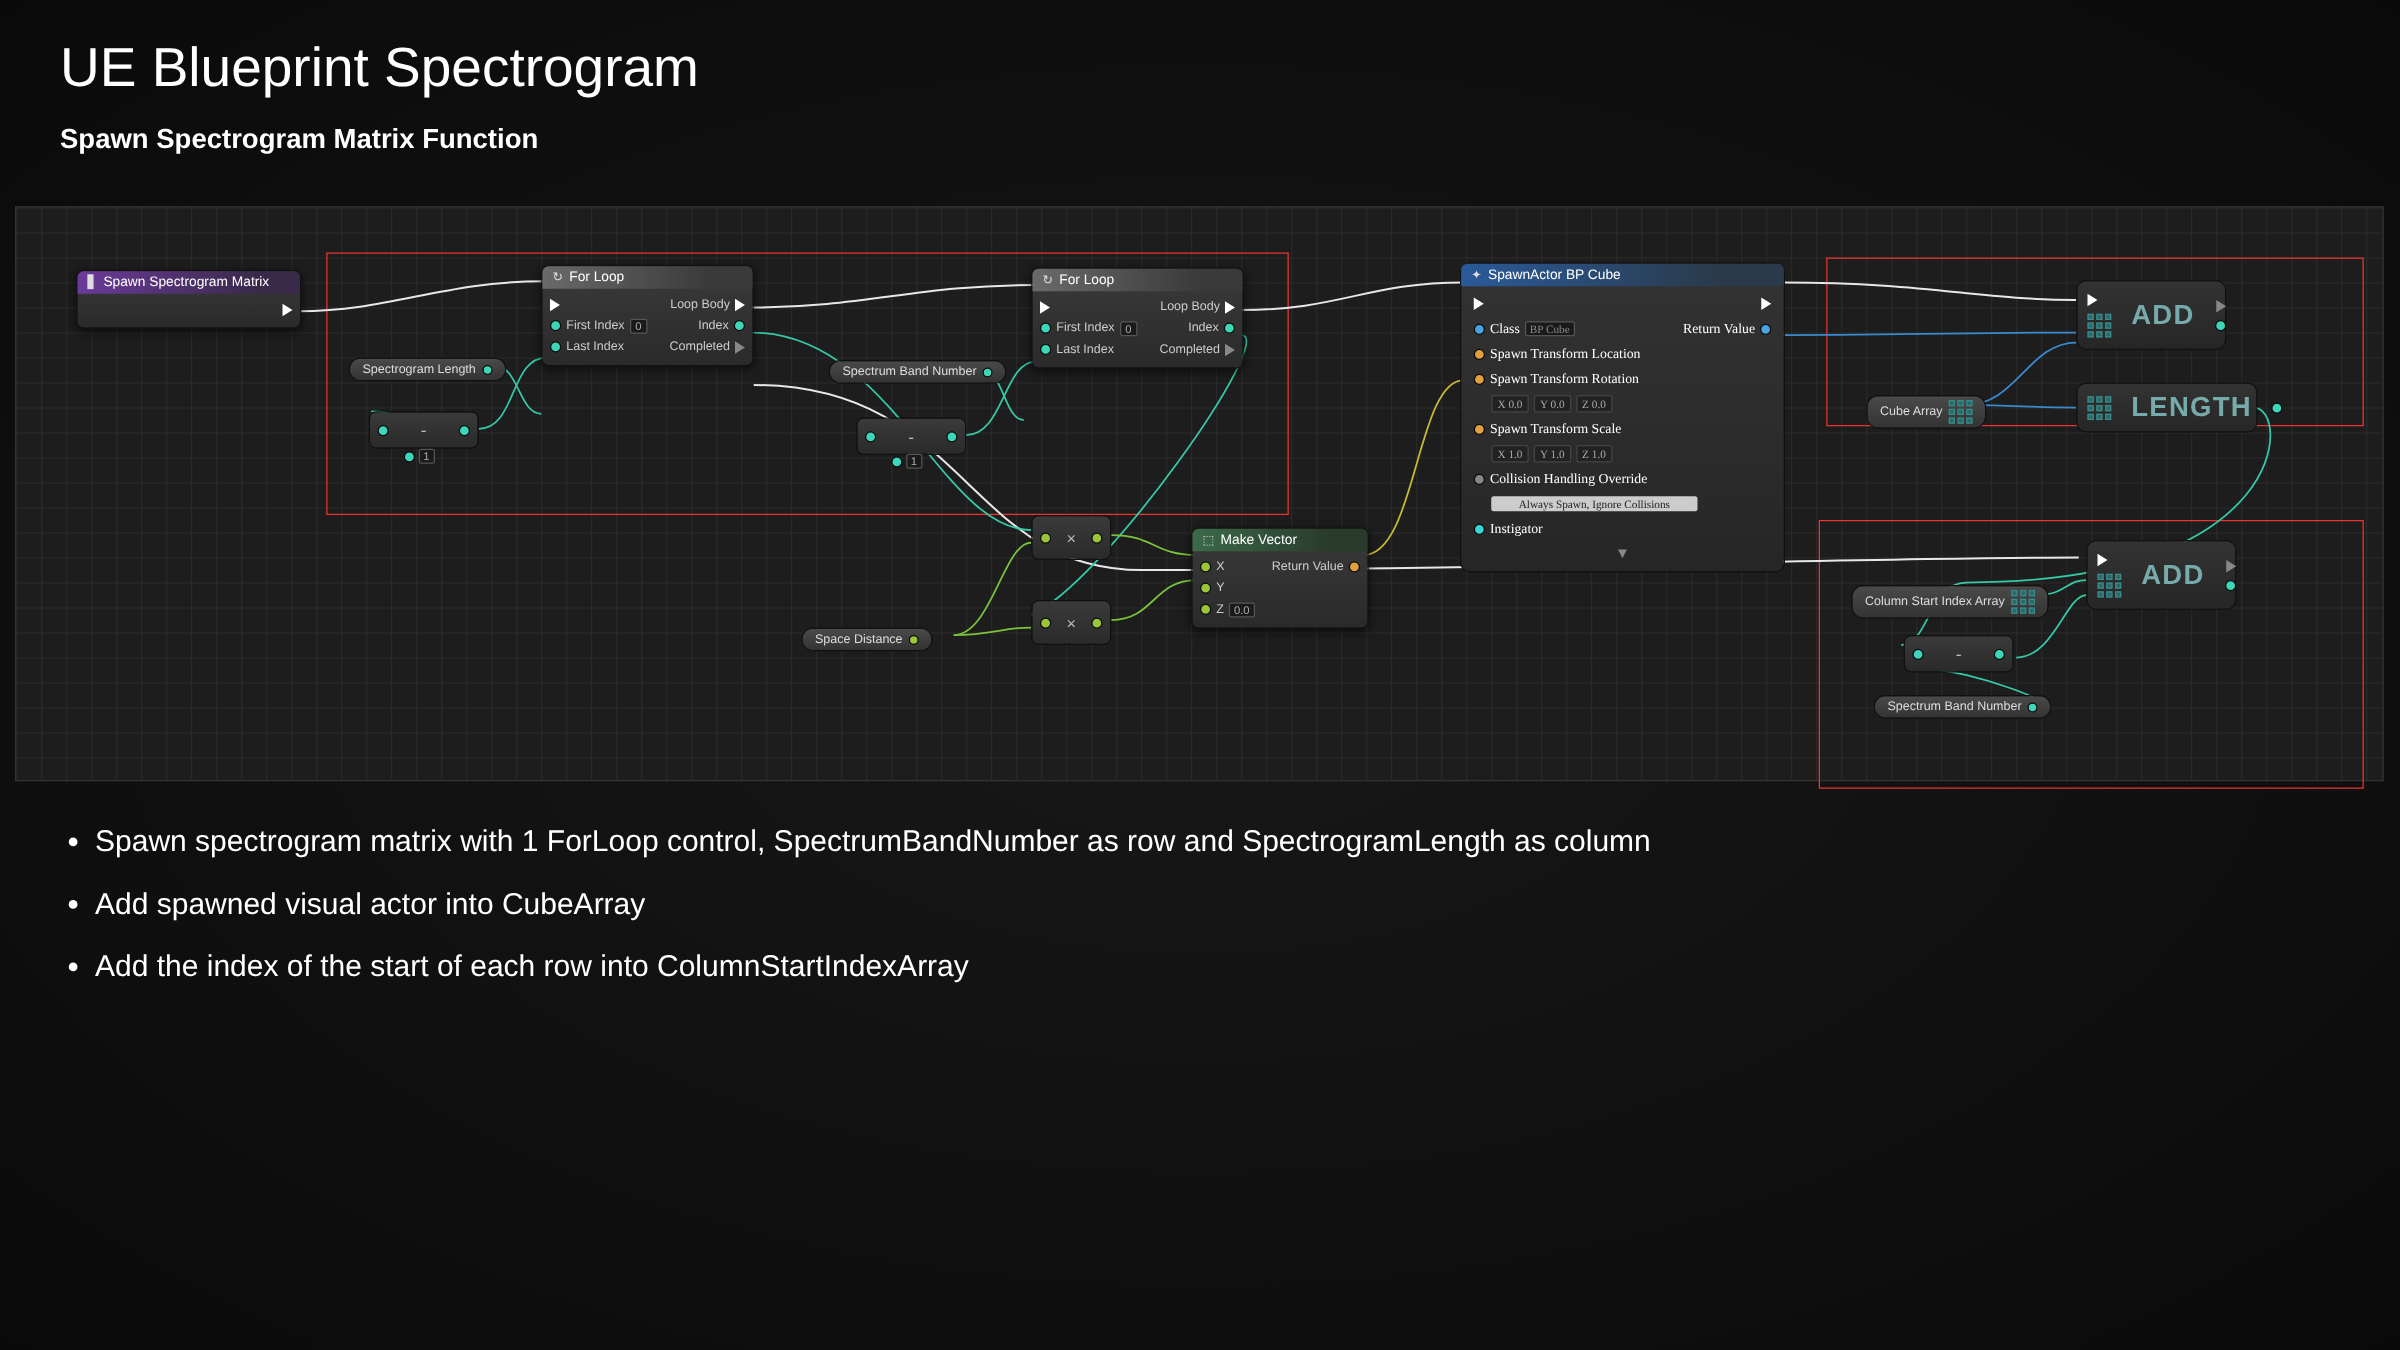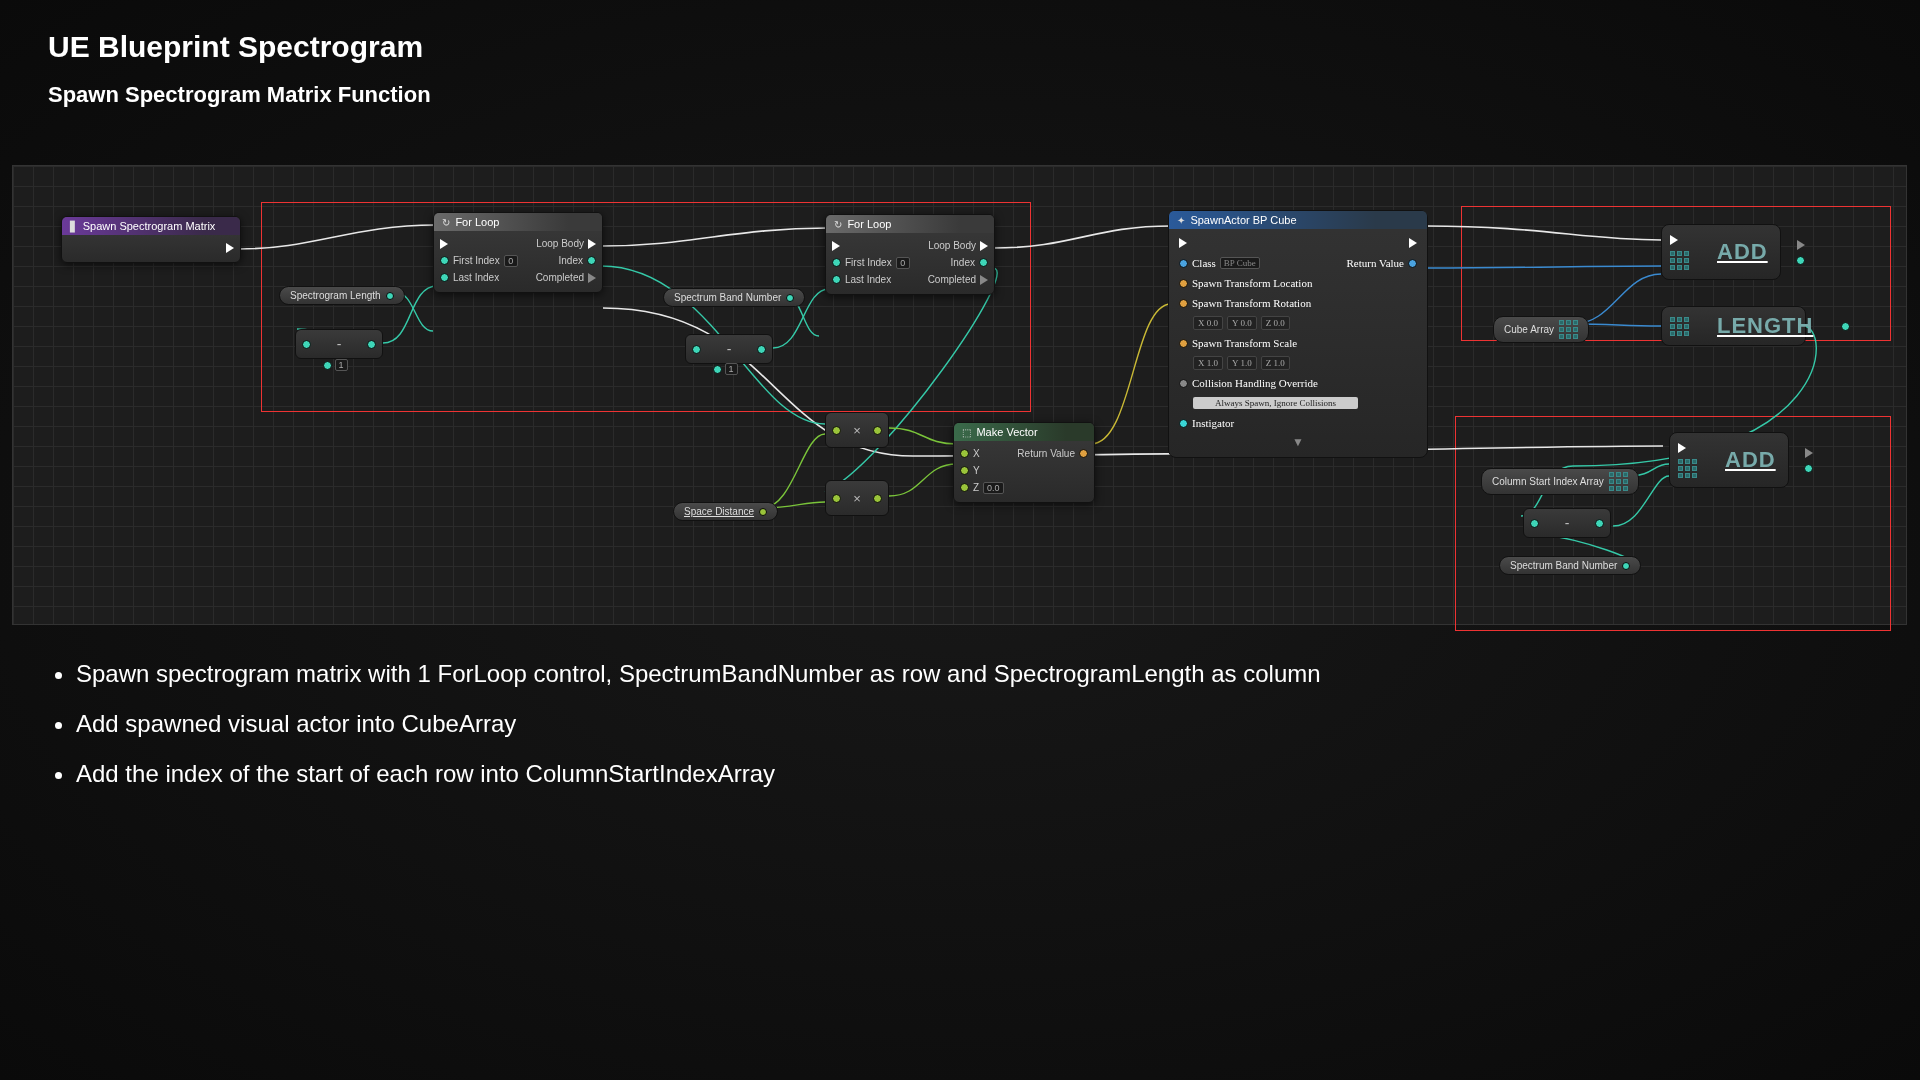--- a/index.html
+++ b/index.html
@@ -6,22 +6,22 @@
   body {
     background: radial-gradient(ellipse at center, #181818 0%, #0a0a0a 100%);
     font-family: -apple-system, BlinkMacSystemFont, "Segoe UI", Arial, sans-serif;
     color: #fff;
     width: 1920px;
     height: 1080px;
     overflow: hidden;
     position: relative;
   }
   .title {
-    font-size: 30px;
-    font-weight: 700;
+    font-size: 44px;
+    font-weight: 400;
     padding: 30px 0 0 48px;
   }
   .subtitle {
     font-size: 22px;
     font-weight: 700;
     padding: 18px 0 0 48px;
   }
   .canvas {
     position: absolute;
     left: 12px;
@@ -153,22 +153,21 @@
   }
   .array-node {
     position: absolute;
     background: linear-gradient(#333, #262626);
     border: 1px solid #111;
     border-radius: 8px;
     display: flex;
     align-items: center;
     justify-content: space-between;
     padding: 0 8px;
-    gap: 28px;
-    text-decoration: underline;
+    gap: 16px;
   }
   .array-label {
     font-size: 22px;
     font-weight: 600;
     color: #7aa;
     letter-spacing: 1px;
   }
   .grid-icon {
     display: inline-grid;
     grid-template-columns: repeat(3, 5px);
@@ -363,21 +362,21 @@
     </div>
 
     <div class="pill" style="left:266px; top:120px;">
       <span>Spectrogram Length</span>
         <span class="pin-dot"></span>
     </div>
     <div class="pill" style="left:650px; top:122px;">
       <span>Spectrum Band Number</span>
         <span class="pin-dot"></span>
     </div>
-    <div class="pill" style="left:660px; top:336px;text-decoration:underline;">
+    <div class="pill" style="left:628px; top:336px;">
       <span>Space Distance</span>
         <span class="pin-dot" style="background:#9ac43a;"></span>
     </div>
 
     <div class="small-node" style="left:282px; top:163px;">
       <span class="pin-dot"></span>
       <span>-</span>
       <span class="pin-dot"></span>
     </div>
     <div style="position:absolute; left:310px; top:194px; font-size:9px;"><span class="pin-dot" style="display:inline-block;vertical-align:middle;"></span> <span class="input-box">1</span></div>

